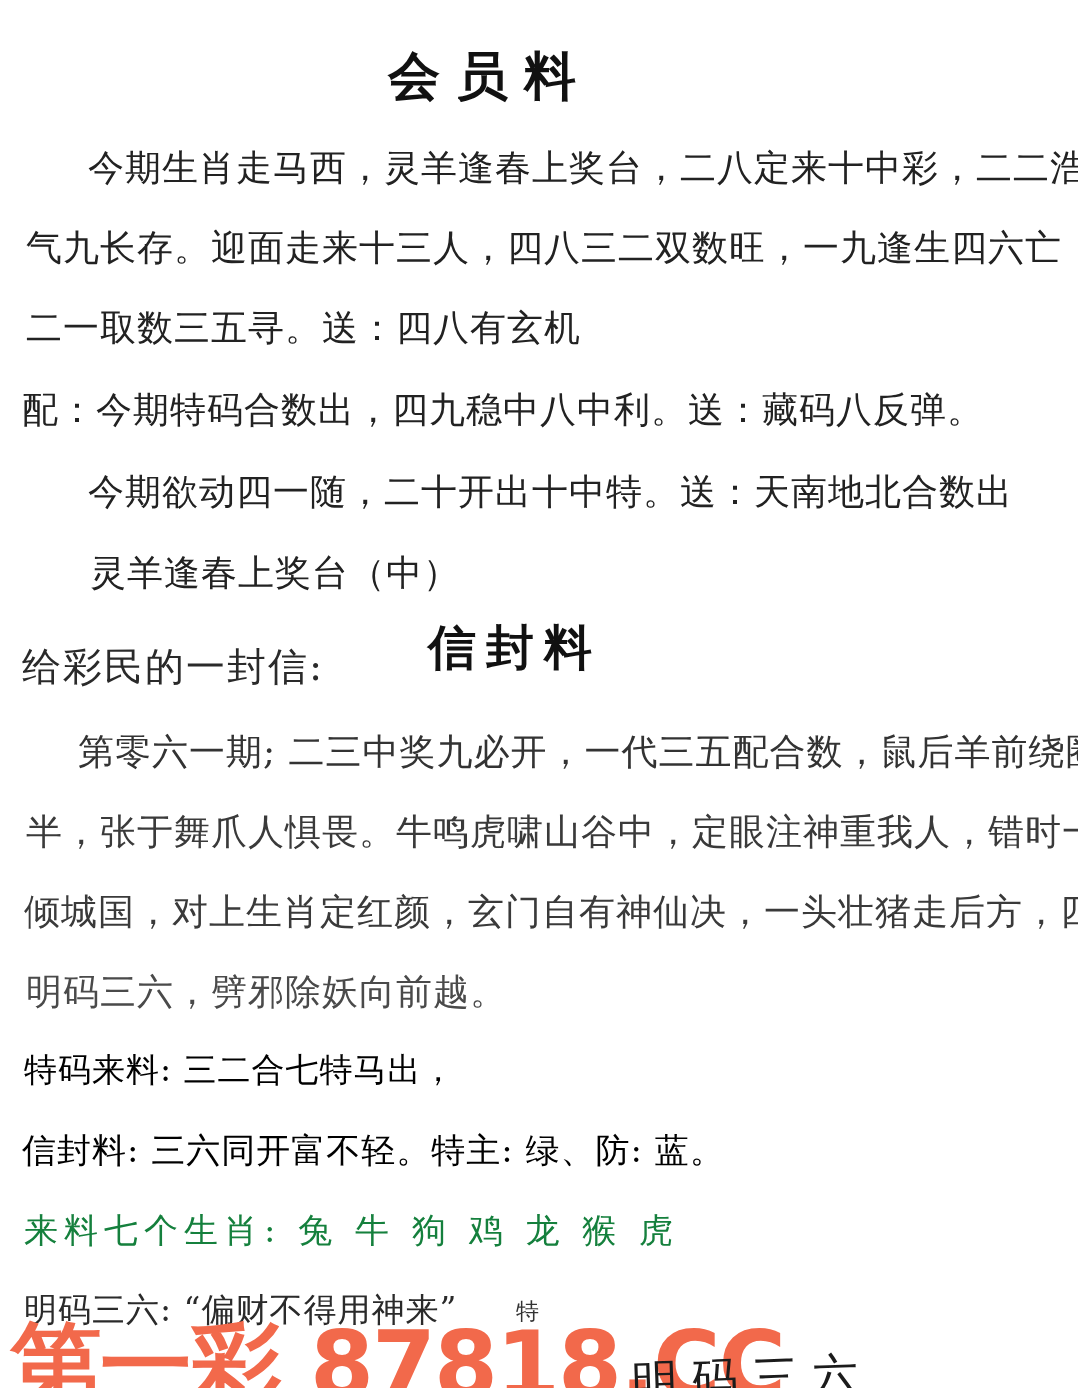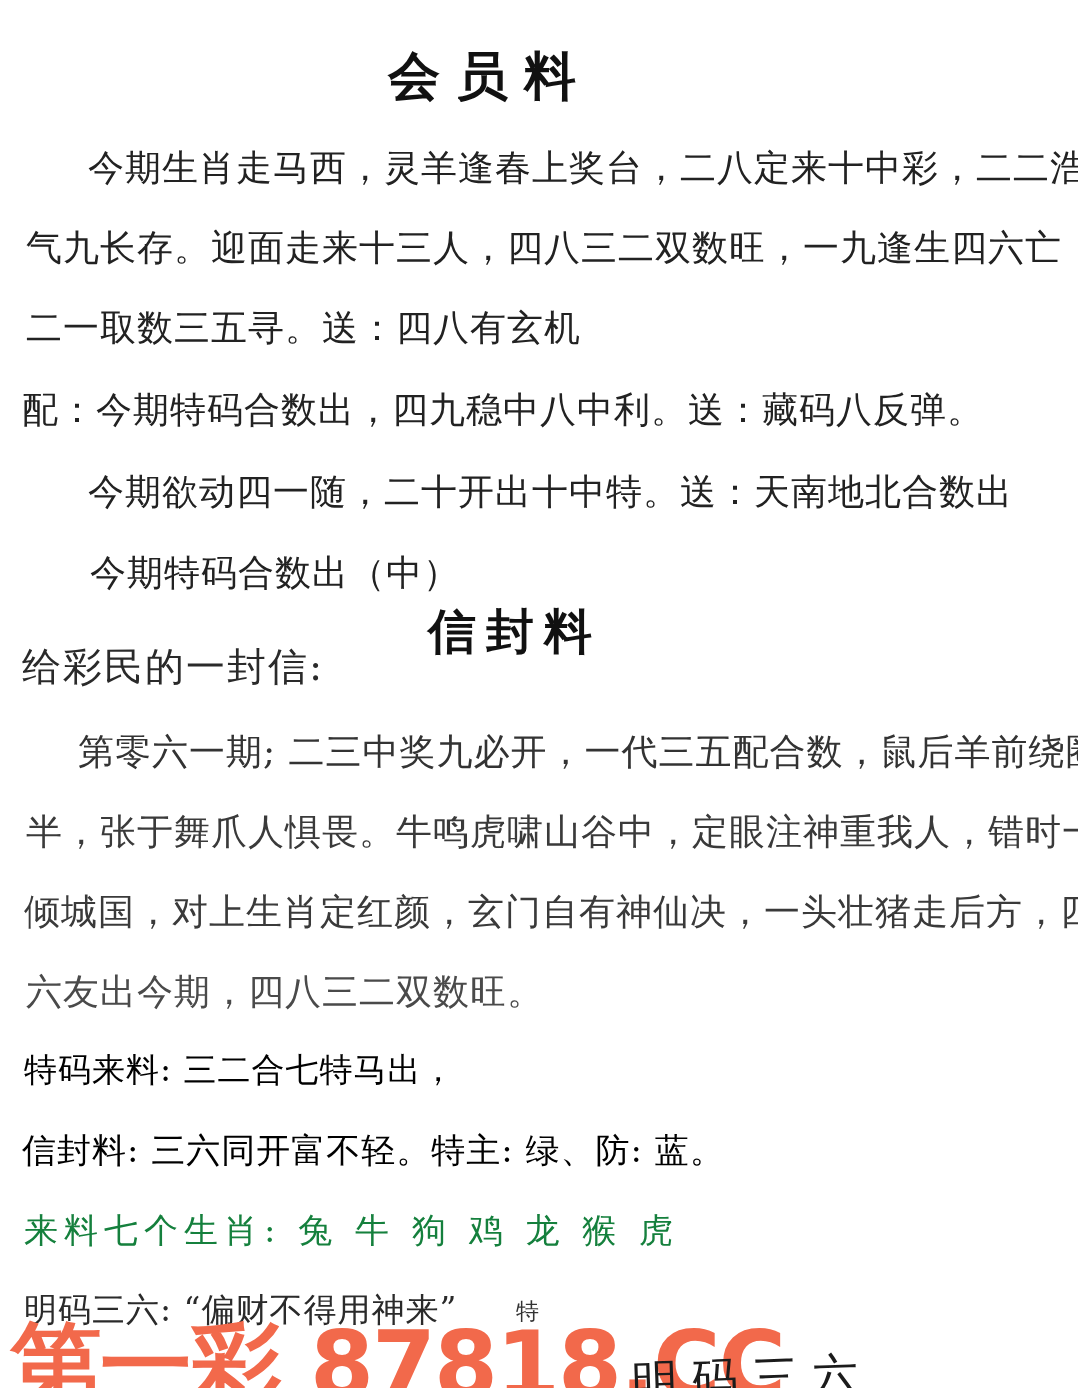--- a/index.html
+++ b/index.html
@@ -30,21 +30,21 @@
     font-weight: bold;
     color: #111111;
   }
   .title-member {
     top: 6px;
     left: 388px;
     font-size: 52px;
     letter-spacing: 16px;
   }
   .title-envelope {
-    top: 564px;
+    top: 580px;
     left: 428px;
     font-size: 48px;
     letter-spacing: 10px;
     text-align: center;
   }
   .letter-label {
     top: 604px;
     left: 22px;
     font-size: 39px;
     letter-spacing: 2px;
@@ -106,33 +106,33 @@
   <div class="line l-p1a">今期生肖走马西，灵羊逢春上奖台，二八定来十中彩，二二浩</div>
 
   <div class="line l-p1b">气九长存。迎面走来十三人，四八三二双数旺，一九逢生四六亡，</div>
 
   <div class="line l-pei">配：今期特码合数出，四九稳中八中利。送：藏码八反弹。</div>
 
   <div class="line l-p1c">二一取数三五寻。送：四八有玄机</div>
 
   <div class="line l-move">今期欲动四一随，二十开出十中特。送：天南地北合数出</div>
 
-  <div class="line l-sd">今期特码合数出（中）</div>
+  <div class="line l-sd">灵羊逢春上奖台（中）</div>
 
   <div class="line letter-label">给彩民的一封信:</div>
 
   <div class="big-title title-envelope">信封料</div>
 
   <div class="line l-p2a">第零六一期; 二三中奖九必开，一代三五配合数，鼠后羊前绕圈</div>
 
   <div class="line l-p2b">半，张于舞爪人惧畏。牛鸣虎啸山谷中，定眼注神重我人，错时一点</div>
 
   <div class="line l-p2c">倾城国，对上生肖定红颜，玄门自有神仙决，一头壮猪走后方，四亲</div>
 
-  <div class="line l-p2d">六友出今期，四八三二双数旺。</div>
+  <div class="line l-p2d">明码三六，劈邪除妖向前越。</div>
 
   <div class="line l-tema">特码来料: 三二合七特马出，</div>
 
   <div class="line l-env">信封料: 三六同开富不轻。特主: 绿、防: 蓝。</div>
 
   <div class="line l-zod">来料七个生肖: 兔 牛 狗  鸡 龙 猴 虎</div>
 
   <div class="line l-quote">明码三六: “偏财不得用神来”</div>
 
   <div class="quote-mark">特</div>

